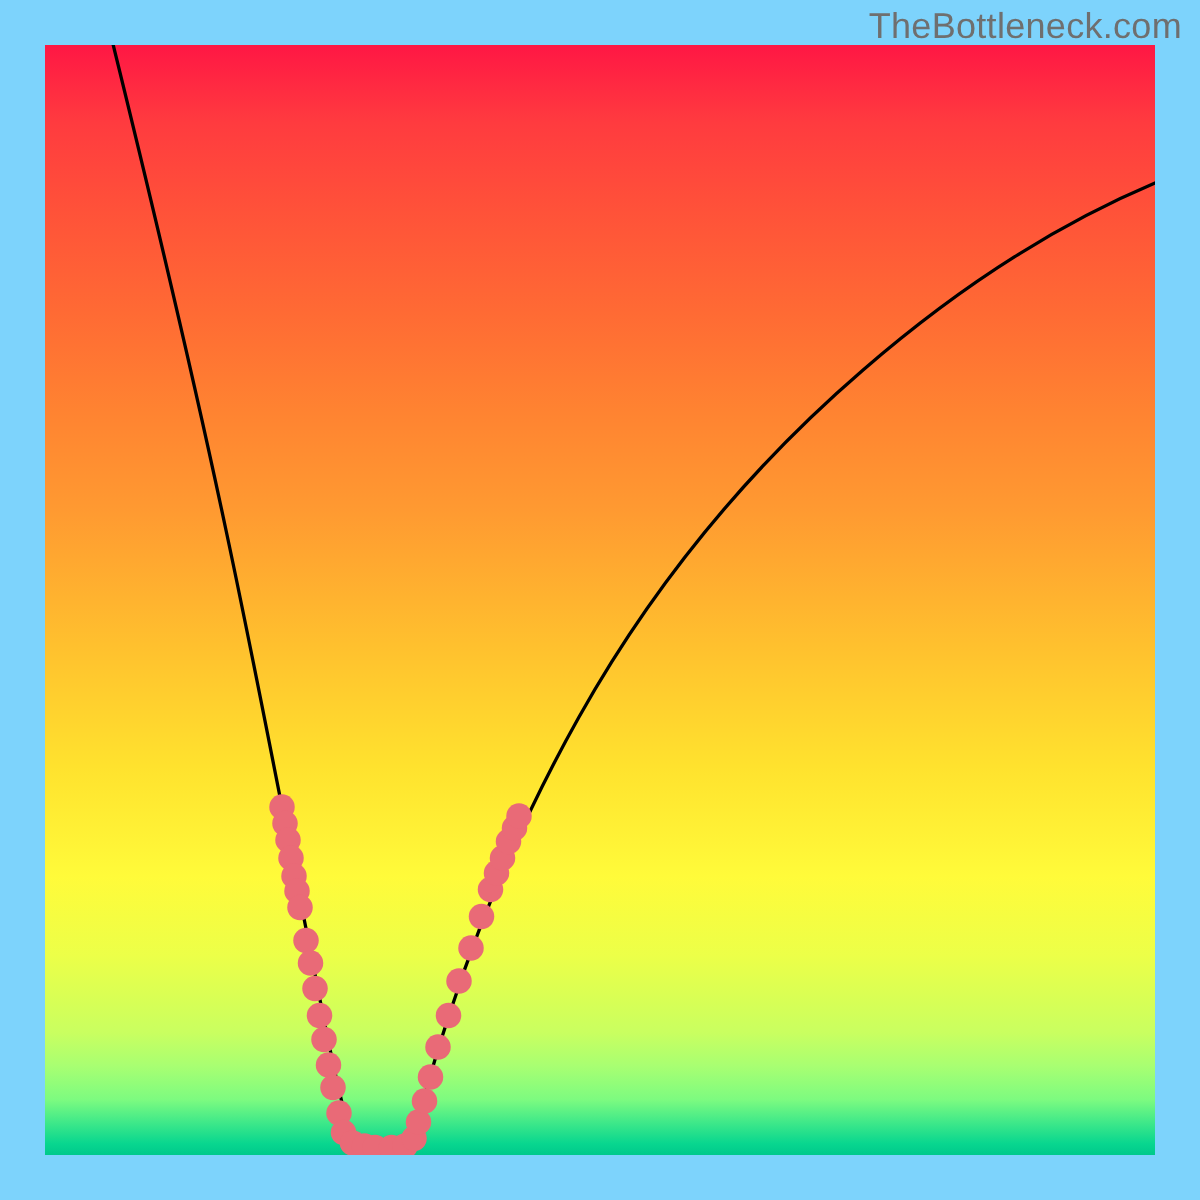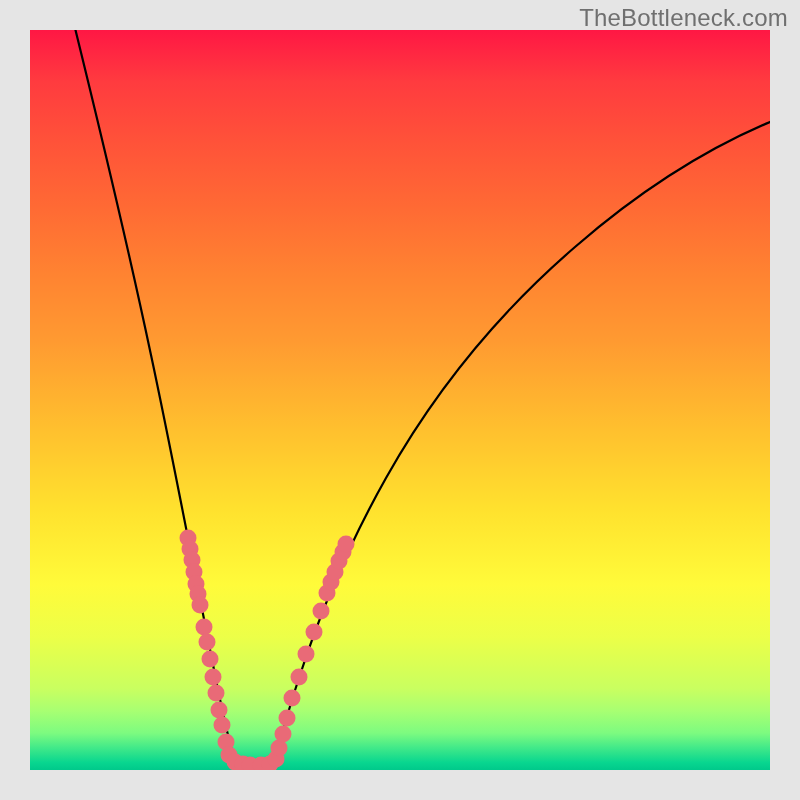--- a/index.html
+++ b/index.html
@@ -8,21 +8,21 @@
     width: 800px;
     height: 800px;
     background: #000;
     overflow: hidden;
     font-family: Arial, Helvetica, sans-serif;
   }
   .frame {
     position: absolute;
     left: 0; top: 0;
     width: 800px; height: 800px;
-    background: #e5e5e5;
+    background: #7dd3fc;
   }
   .plot {
     position: absolute;
     left: 30px;
     top: 30px;
     width: 740px;
     height: 740px;
     background: linear-gradient(
       to bottom,
       #ff1744 0%,

